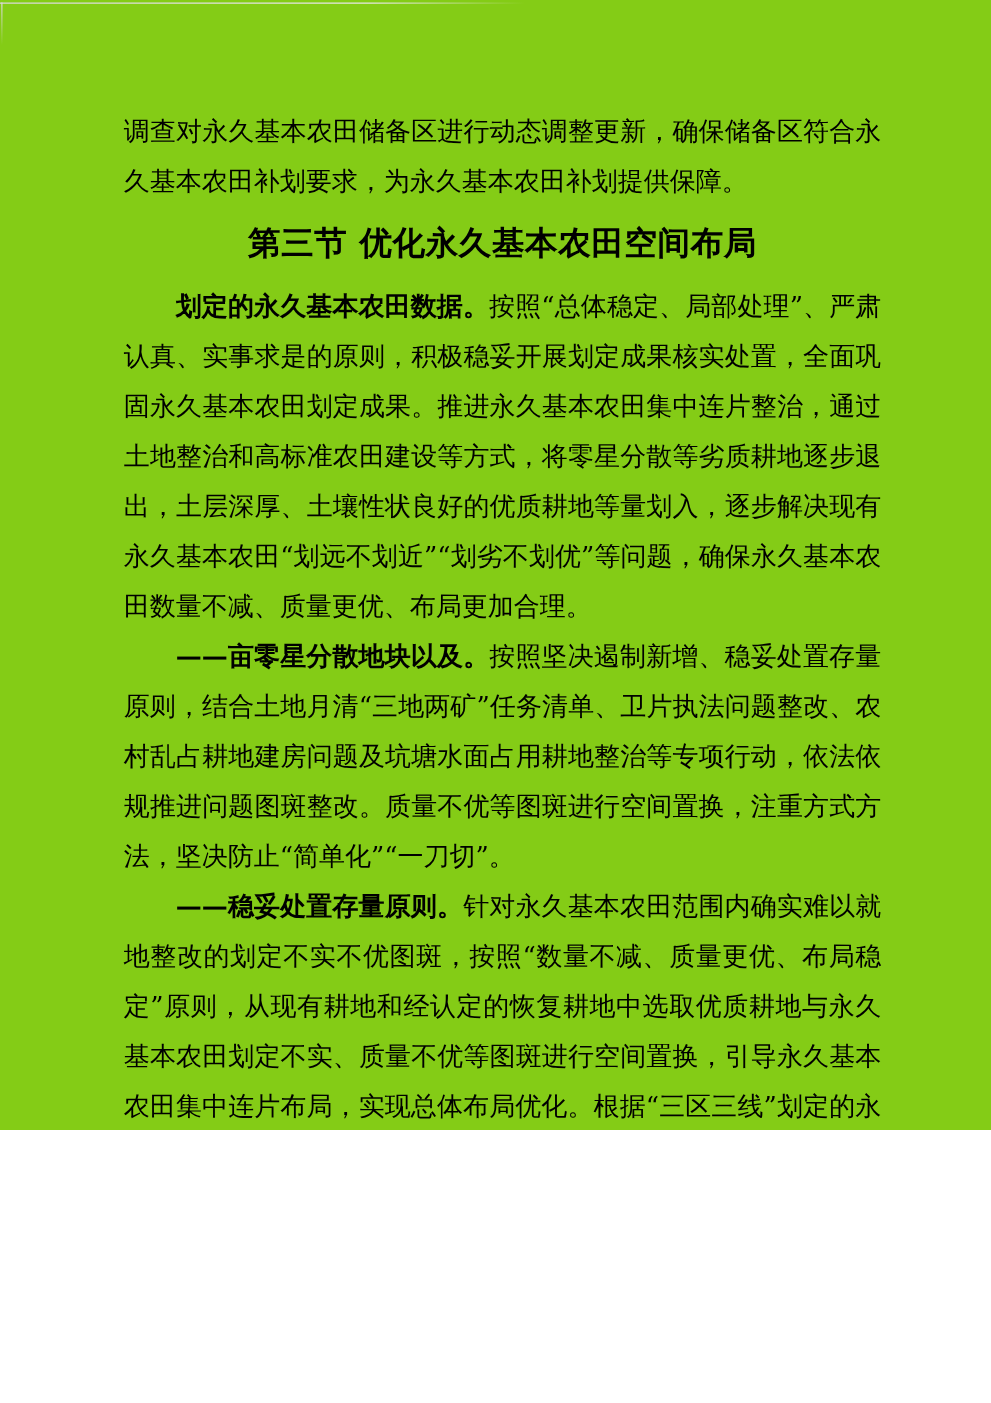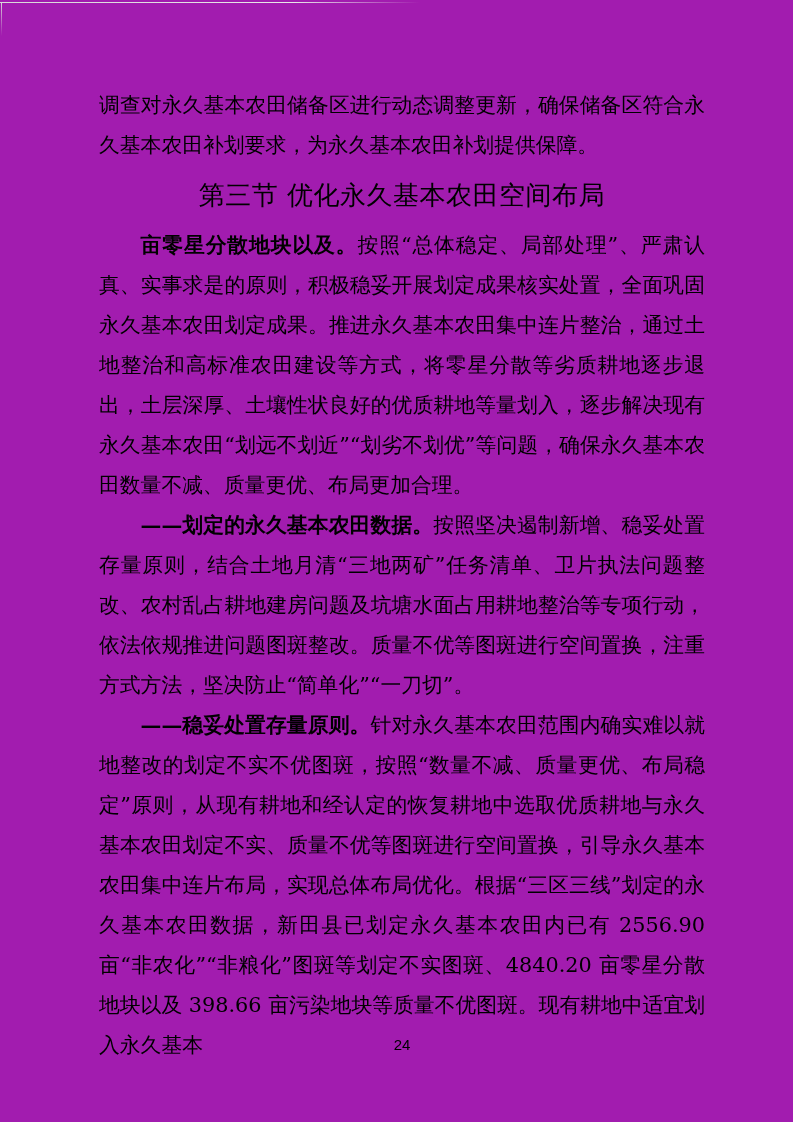--- a/index.html
+++ b/index.html
@@ -3,22 +3,22 @@
 <meta charset="utf-8">
 <style>
   html, body {
     margin: 0;
     padding: 0;
     background: #ffffff;
   }
   .page {
     position: relative;
     width: 793px;
-    height: 1122px;
-    background: #a21caf;
+    height: 904px;
+    background: #84cc16;
     overflow: hidden;
     color: #000000;
   }
   
   .scan-artifact-top {
     position: absolute;
     top: 2px;
     left: 0;
     width: 420px;
     height: 1px;
@@ -50,21 +50,21 @@
   }
   p.indent {
     text-indent: 2em;
   }
   .lead {
     font-weight: bold;
   }
   h2.section-heading {
     margin: 9px 0 9px 0;
     font-family: "DejaVu Sans", "Liberation Sans", sans-serif;
-    font-weight: normal;
+    font-weight: bold;
     font-size: 26px;
     line-height: 42px;
     text-align: center;
     color: #000000;
     letter-spacing: 0.5px;
   }
   .page-number {
     position: absolute;
     left: 99px;
     width: 606px;
@@ -82,23 +82,23 @@
 
   <div class="scan-artifact-top"></div>
   <div class="scan-artifact-left"></div>
 
   <div class="content">
 
     <p class="body">调查对永久基本农田储备区进行动态调整更新，确保储备区符合永久基本农田补划要求，为永久基本农田补划提供保障。</p>
 
     <h2 class="section-heading">第三节 优化永久基本农田空间布局</h2>
 
-    <p class="body indent"><span class="lead">亩零星分散地块以及。</span><span>按照“总体稳定、局部处理”、严肃认真、实事求是的原则，积极稳妥开展划定成果核实处置，全面巩固永久基本农田划定成果。推进永久基本农田集中连片整治，通过土地整治和高标准农田建设等方式，将零星分散等劣质耕地逐步退出，土层深厚、土壤性状良好的优质耕地等量划入，逐步解决现有永久基本农田“划远不划近”“划劣不划优”等问题，确保永久基本农田数量不减、质量更优、布局更加合理。</span></p>
+    <p class="body indent"><span class="lead">划定的永久基本农田数据。</span><span>按照“总体稳定、局部处理”、严肃认真、实事求是的原则，积极稳妥开展划定成果核实处置，全面巩固永久基本农田划定成果。推进永久基本农田集中连片整治，通过土地整治和高标准农田建设等方式，将零星分散等劣质耕地逐步退出，土层深厚、土壤性状良好的优质耕地等量划入，逐步解决现有永久基本农田“划远不划近”“划劣不划优”等问题，确保永久基本农田数量不减、质量更优、布局更加合理。</span></p>
 
-    <p class="body indent"><span class="lead">——划定的永久基本农田数据。</span><span>按照坚决遏制新增、稳妥处置存量原则，结合土地月清“三地两矿”任务清单、卫片执法问题整改、农村乱占耕地建房问题及坑塘水面占用耕地整治等专项行动，依法依规推进问题图斑整改。质量不优等图斑进行空间置换，注重方式方法，坚决防止“简单化”“一刀切”。</span></p>
+    <p class="body indent"><span class="lead">——亩零星分散地块以及。</span><span>按照坚决遏制新增、稳妥处置存量原则，结合土地月清“三地两矿”任务清单、卫片执法问题整改、农村乱占耕地建房问题及坑塘水面占用耕地整治等专项行动，依法依规推进问题图斑整改。质量不优等图斑进行空间置换，注重方式方法，坚决防止“简单化”“一刀切”。</span></p>
 
     <p class="body indent"><span class="lead">——稳妥处置存量原则。</span><span>针对永久基本农田范围内确实难以就地整改的划定不实不优图斑，按照“数量不减、质量更优、布局稳定”原则，从现有耕地和经认定的恢复耕地中选取优质耕地与永久基本农田划定不实、质量不优等图斑进行空间置换，引导永久基本农田集中连片布局，实现总体布局优化。根据“三区三线”划定的永久基本农田数据，新田县已划定永久基本农田内已有 2556.90 亩“非农化”“非粮化”图斑等划定不实图斑、4840.20 亩零星分散地块以及 398.66 亩污染地块等质量不优图斑。现有耕地中适宜划入永久基本</span></p>
 
   </div>
 
   <div class="page-number">24</div>
 
 </div>
 
 </body></html>

